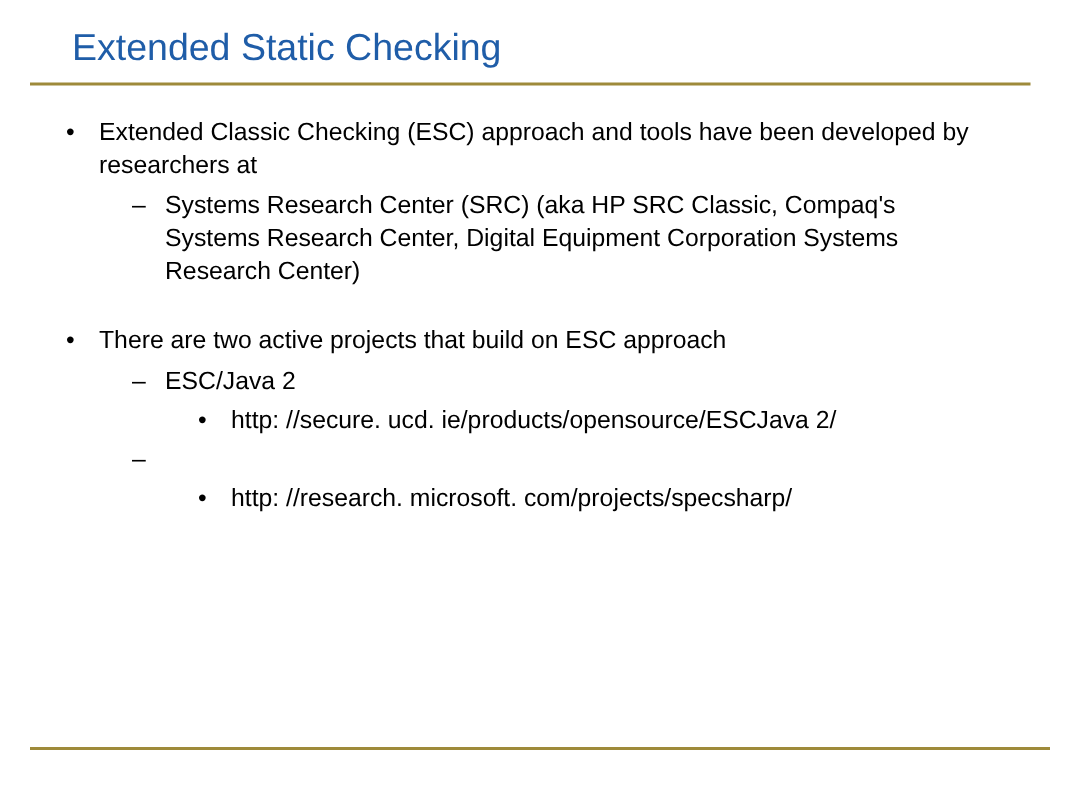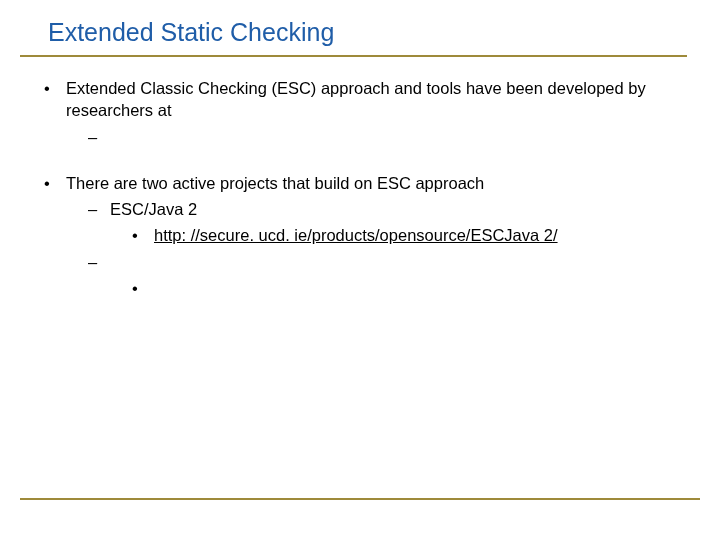--- a/index.html
+++ b/index.html
@@ -65,21 +65,20 @@
       display: flex;
       padding-left: 88px;
       margin-bottom: 4px;
     }
     .bullet-l3 .marker {
       flex: 0 0 22px;
       text-align: left;
     }
     .bullet-l3 .text {
       flex: 1;
-      text-decoration: underline;
     }
     .gap {
       height: 20px;
     }
     .footer-rule {
       position: absolute;
       left: 20px;
       right: 20px;
       bottom: 40px;
       border: none;
@@ -95,20 +94,21 @@
   <hr class="title-rule">
 
   <div class="content">
 
     <div class="bullet-l1">
       <span class="marker">•</span>
       <span class="text">Extended Classic Checking (ESC) approach and tools have been developed by researchers at</span>
     </div>
     <div class="bullet-l2">
       <span class="marker">–</span>
+      <span class="text">Systems Research Center (SRC) (aka HP SRC Classic, Compaq's Systems Research Center, Digital Equipment Corporation Systems Research Center)</span>
     </div>
 
     <div class="gap"></div>
 
     <div class="bullet-l1">
       <span class="marker">•</span>
       <span class="text">There are two active projects that build on ESC approach</span>
     </div>
     <div class="bullet-l2">
       <span class="marker">–</span>
@@ -116,19 +116,20 @@
     </div>
     <div class="bullet-l3">
       <span class="marker">•</span>
       <span class="text">http: //secure. ucd. ie/products/opensource/ESCJava 2/</span>
     </div>
     <div class="bullet-l2">
       <span class="marker">–</span>
     </div>
     <div class="bullet-l3">
       <span class="marker">•</span>
+      <span class="text">http: //research. microsoft. com/projects/specsharp/</span>
     </div>
 
   </div>
 
   <hr class="footer-rule">
 
 </div>
 
 </body></html>

